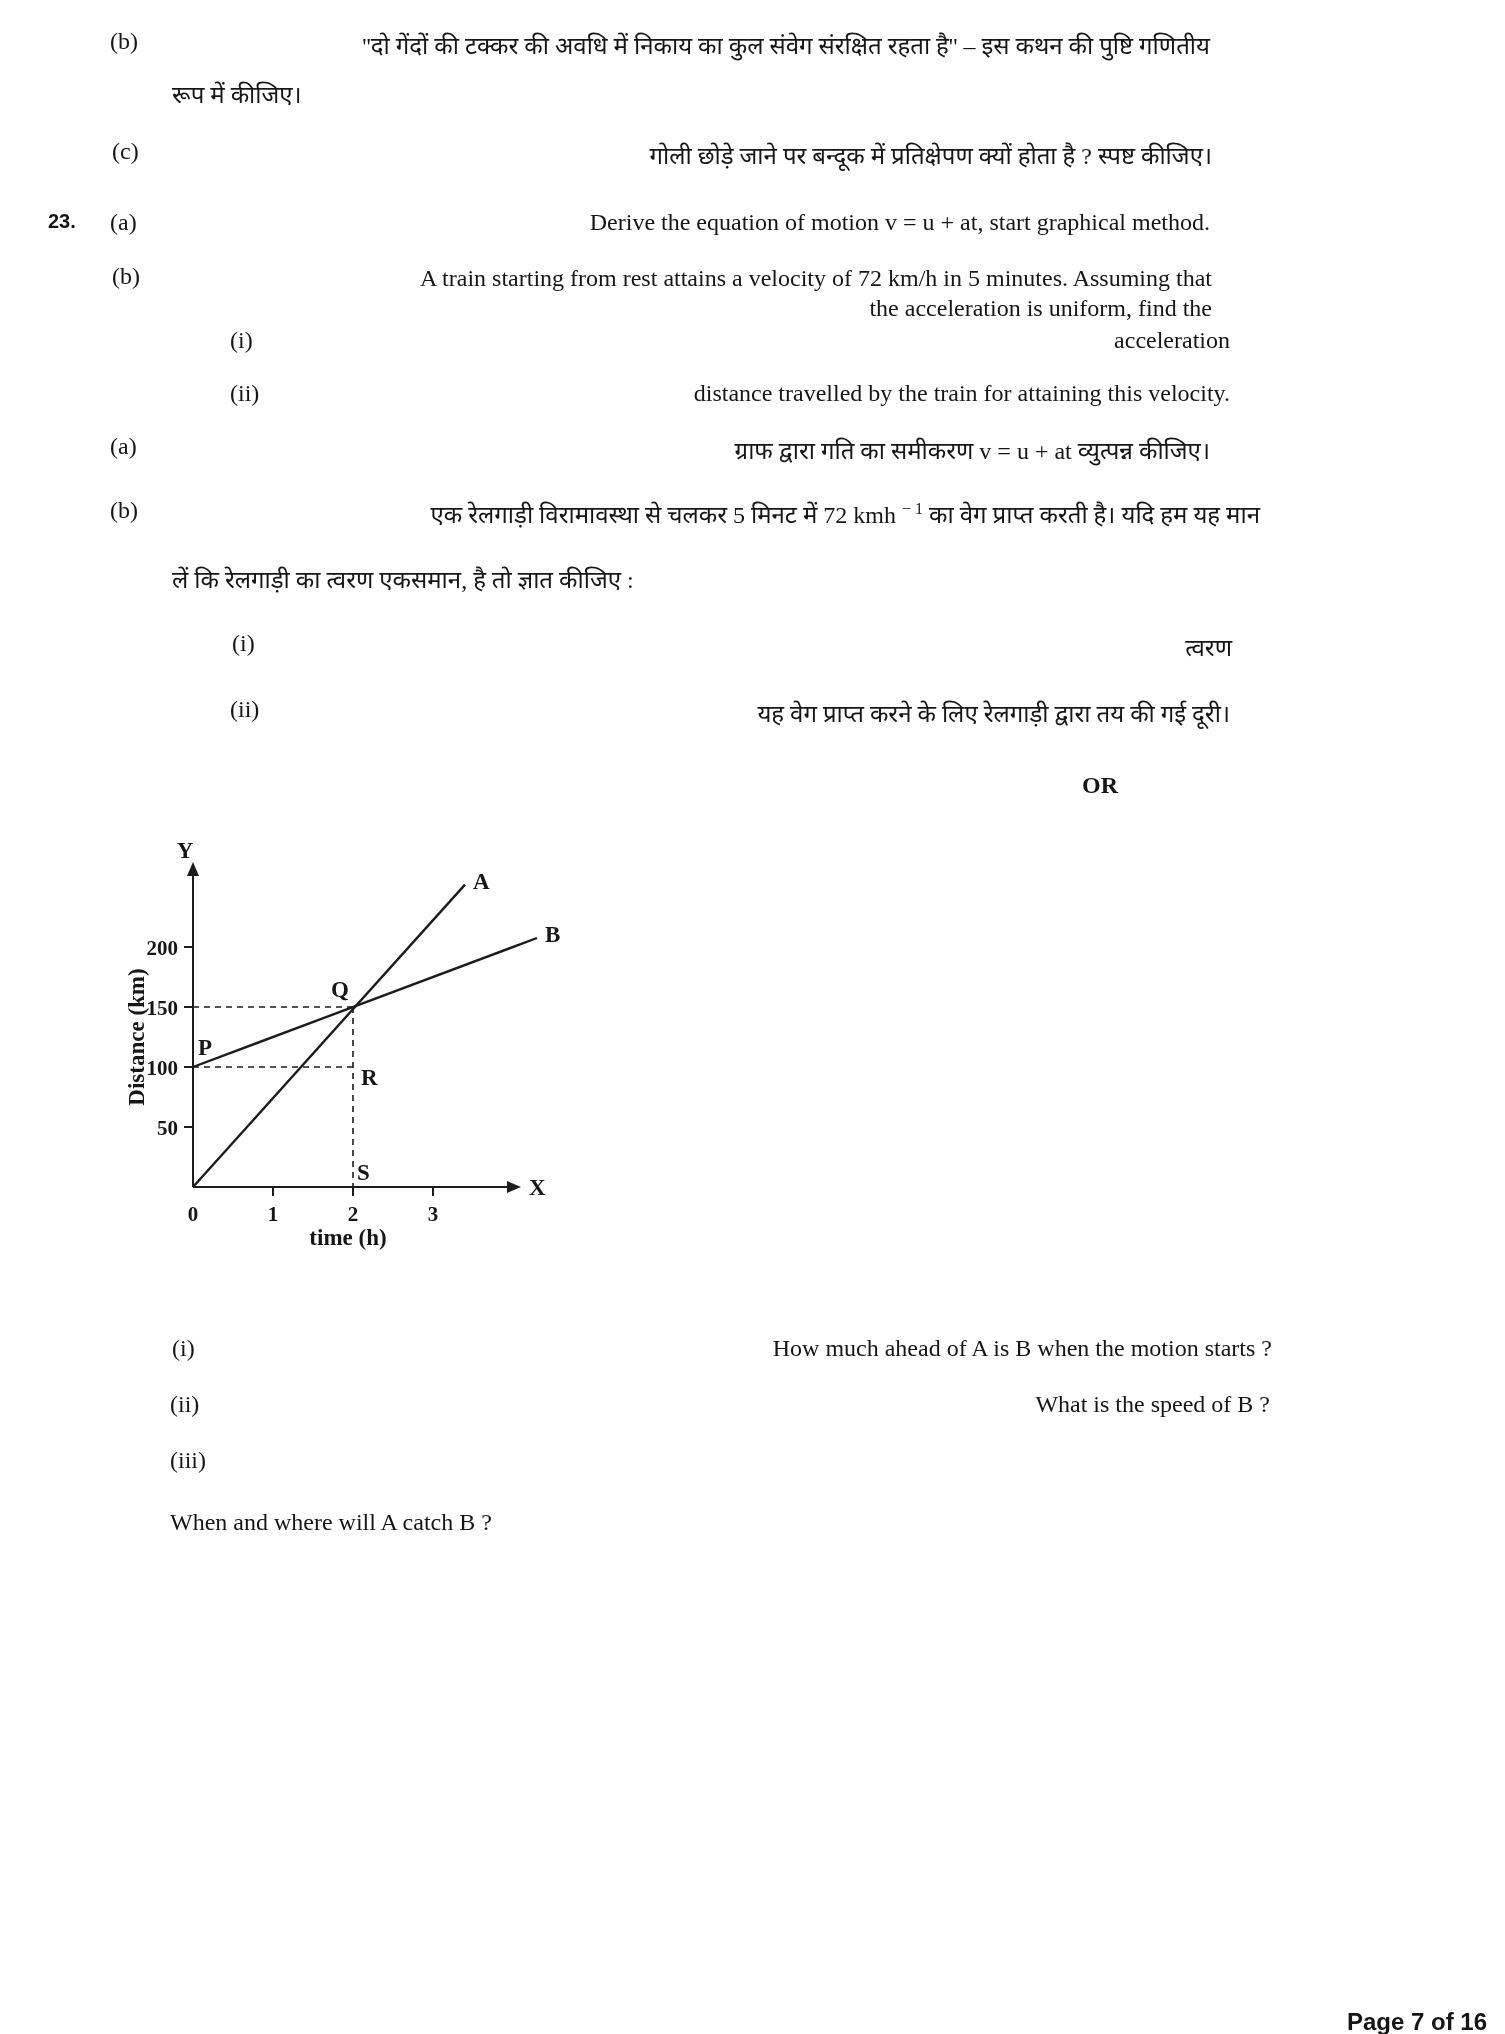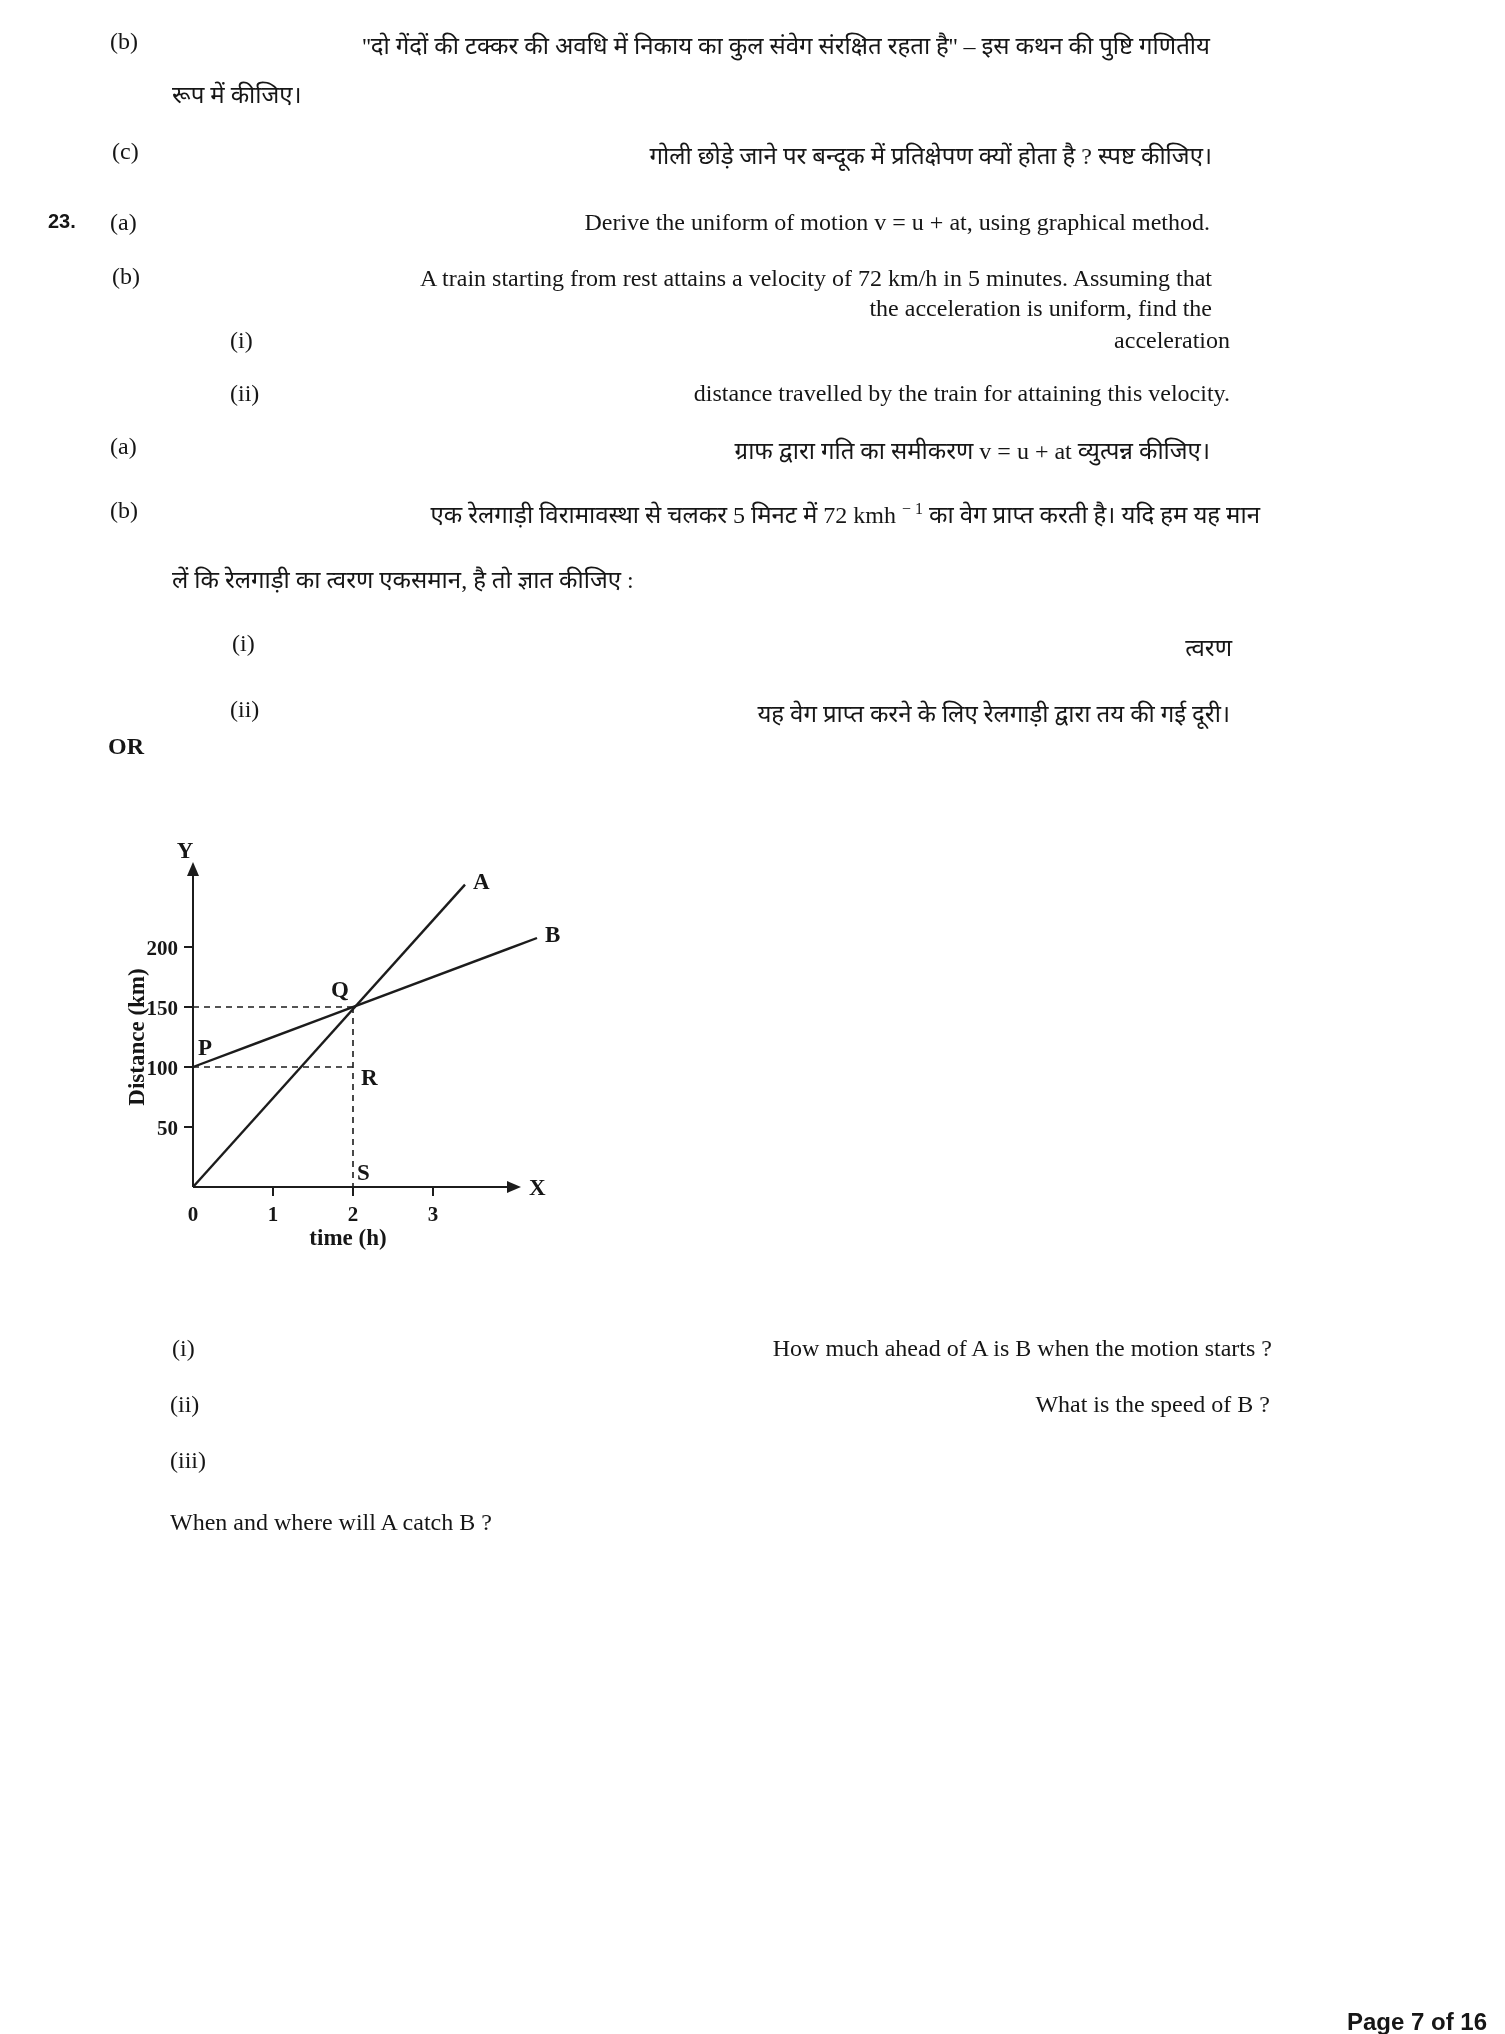--- a/index.html
+++ b/index.html
@@ -12,21 +12,21 @@
   .row{display:flex;align-items:flex-start;}
   .lbl{flex:0 0 62px;}
   .lbl-en{flex:0 0 66px;}
   .lbl-sub{flex:0 0 60px;}
   .lbl-gq{flex:0 0 62px;}
   .txt{flex:1;text-align:right;}
   .nowrap{white-space:nowrap;}
   .line{line-height:30px;white-space:nowrap;}
   .pline{line-height:33px;white-space:nowrap;}
   .qnum{font-family:"Liberation Sans",sans-serif;font-weight:bold;font-size:20px;}
-  .or{font-weight:bold;text-align:left;}
+  .or{font-weight:bold;text-align:right;margin-top:39px;}
   .footer{font-family:"Liberation Sans",sans-serif;font-weight:bold;font-size:24px;white-space:nowrap;}
   sup{font-size:16px;line-height:0;}
   
   svg text{font-family:"Liberation Serif",serif;font-weight:bold;fill:#161616;}
   .axis{stroke:#1c1c1c;stroke-width:2;fill:none;}
   .series{stroke:#1c1c1c;stroke-width:2.4;}
   .dash{stroke:#1c1c1c;stroke-width:1.6;stroke-dasharray:6 5;fill:none;}
   .arrow{fill:#1c1c1c;stroke:none;}
   .tick-label{font-size:21px;}
   .axis-label{font-size:23px;}
@@ -44,21 +44,21 @@
   <div class="abs nowrap" style="left:172px;top:77px;">रूप में कीजिए।</div>
 
   <div class="abs row" style="left:112px;top:138px;width:1100px;">
     <span class="lbl">(c)</span>
     <span class="txt nowrap">गोली छोड़े जाने पर बन्दूक में प्रतिक्षेपण क्यों होता है ?  स्पष्ट कीजिए।</span>
   </div>
 
   <div class="abs qnum" style="left:48px;top:210px;">23.</div>
   <div class="abs row" style="left:110px;top:209px;width:1100px;">
     <span class="lbl-en">(a)</span>
-    <span class="txt nowrap">Derive the uniform of motion  v = u + at, using graphical method.</span>
+    <span class="txt nowrap">Derive the equation of motion  v = u + at, start graphical method.</span>
   </div>
 
   <div class="abs row" style="left:112px;top:263px;width:1100px;">
     <span class="lbl-en">(b)</span>
     <span class="txt">
       <div class="line">A train starting from rest attains a velocity of 72 km/h in  5 minutes. Assuming that</div>
       <div class="line">the acceleration is uniform, find the</div>
     </span>
   </div>
   <div class="abs row" style="left:230px;top:327px;width:1000px;">

